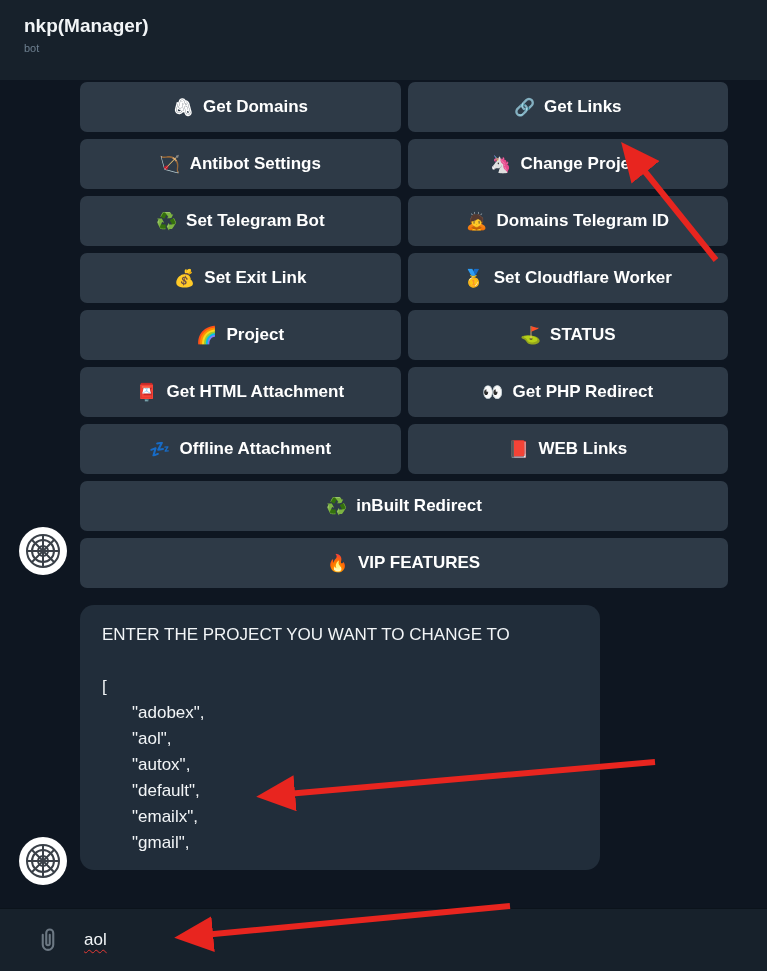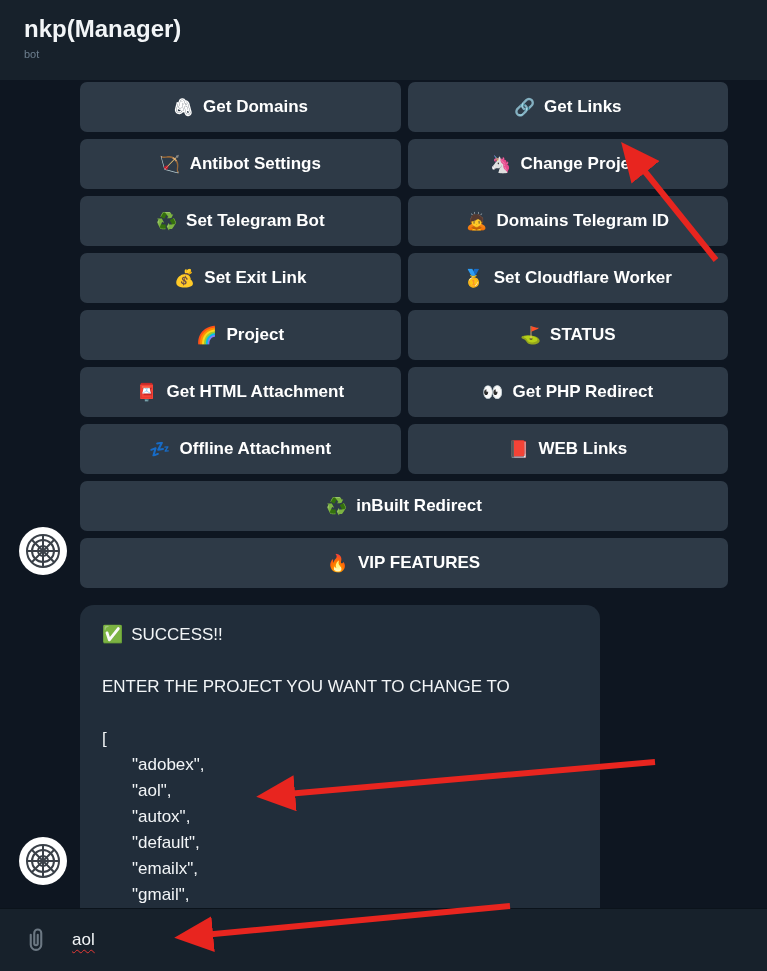--- a/index.html
+++ b/index.html
@@ -10,21 +10,21 @@
     color:#ffffff;
     position:relative;
     overflow:hidden;
   }
 
   
   .header {
     position:absolute; top:0; left:0; right:0; height:80px;
     background:#17212b; padding:15px 24px; z-index:20;
   }
-  .header-title { font-size:24px; font-weight:bold; color:#f2f5f7; }
+  .header-title { font-size:19px; font-weight:bold; color:#f2f5f7; }
   .header-subtitle { font-size:11px; color:#6d7f8f; margin-top:5px; }
 
   
   .chat {
     position:absolute; top:80px; left:0; right:0; bottom:0;
     padding:2px 0 0 80px;
   }
 
   
   .kb {
@@ -69,21 +69,21 @@
   }
   .avatar-1 { top:527px; }
   .avatar-2 { top:837px; }
 
   
   .composer {
     position:absolute; left:0; right:0; bottom:0; height:63px;
     background:#17212b;
     border-top:1px solid #0b131b;
     display:flex; align-items:center;
-    padding-left:22px;
+    padding-left:34px;
     z-index:30;
   }
   .attach { width:28px; height:28px; cursor:pointer; }
   .composer-text {
     margin-left:22px;
     font-size:17px;
     color:#f2f5f7;
     text-decoration:underline wavy #e53935;
     text-decoration-thickness:1px;
     text-underline-offset:4px;
@@ -168,23 +168,20 @@
       <span class="kb-icon">♻️</span>
       <span>inBuilt Redirect</span>
     </div>
     <div class="kb-btn full">
       <span class="kb-icon">🔥</span>
       <span>VIP FEATURES</span>
     </div>
   </div>
 
   <div class="bubble">
-    <div class="gap-after">
-      <span class="success-icon">✅</span><span>SUCCESS!!</span>
-    </div>
     <div class="gap-after">ENTER THE PROJECT YOU WANT TO CHANGE TO</div>
     <div>[</div>
     <div class="project-line">"adobex",</div>
     <div class="project-line">"aol",</div>
     <div class="project-line">"autox",</div>
     <div class="project-line">"default",</div>
     <div class="project-line">"emailx",</div>
     <div class="project-line">"gmail",</div>
   </div>
 </div>

